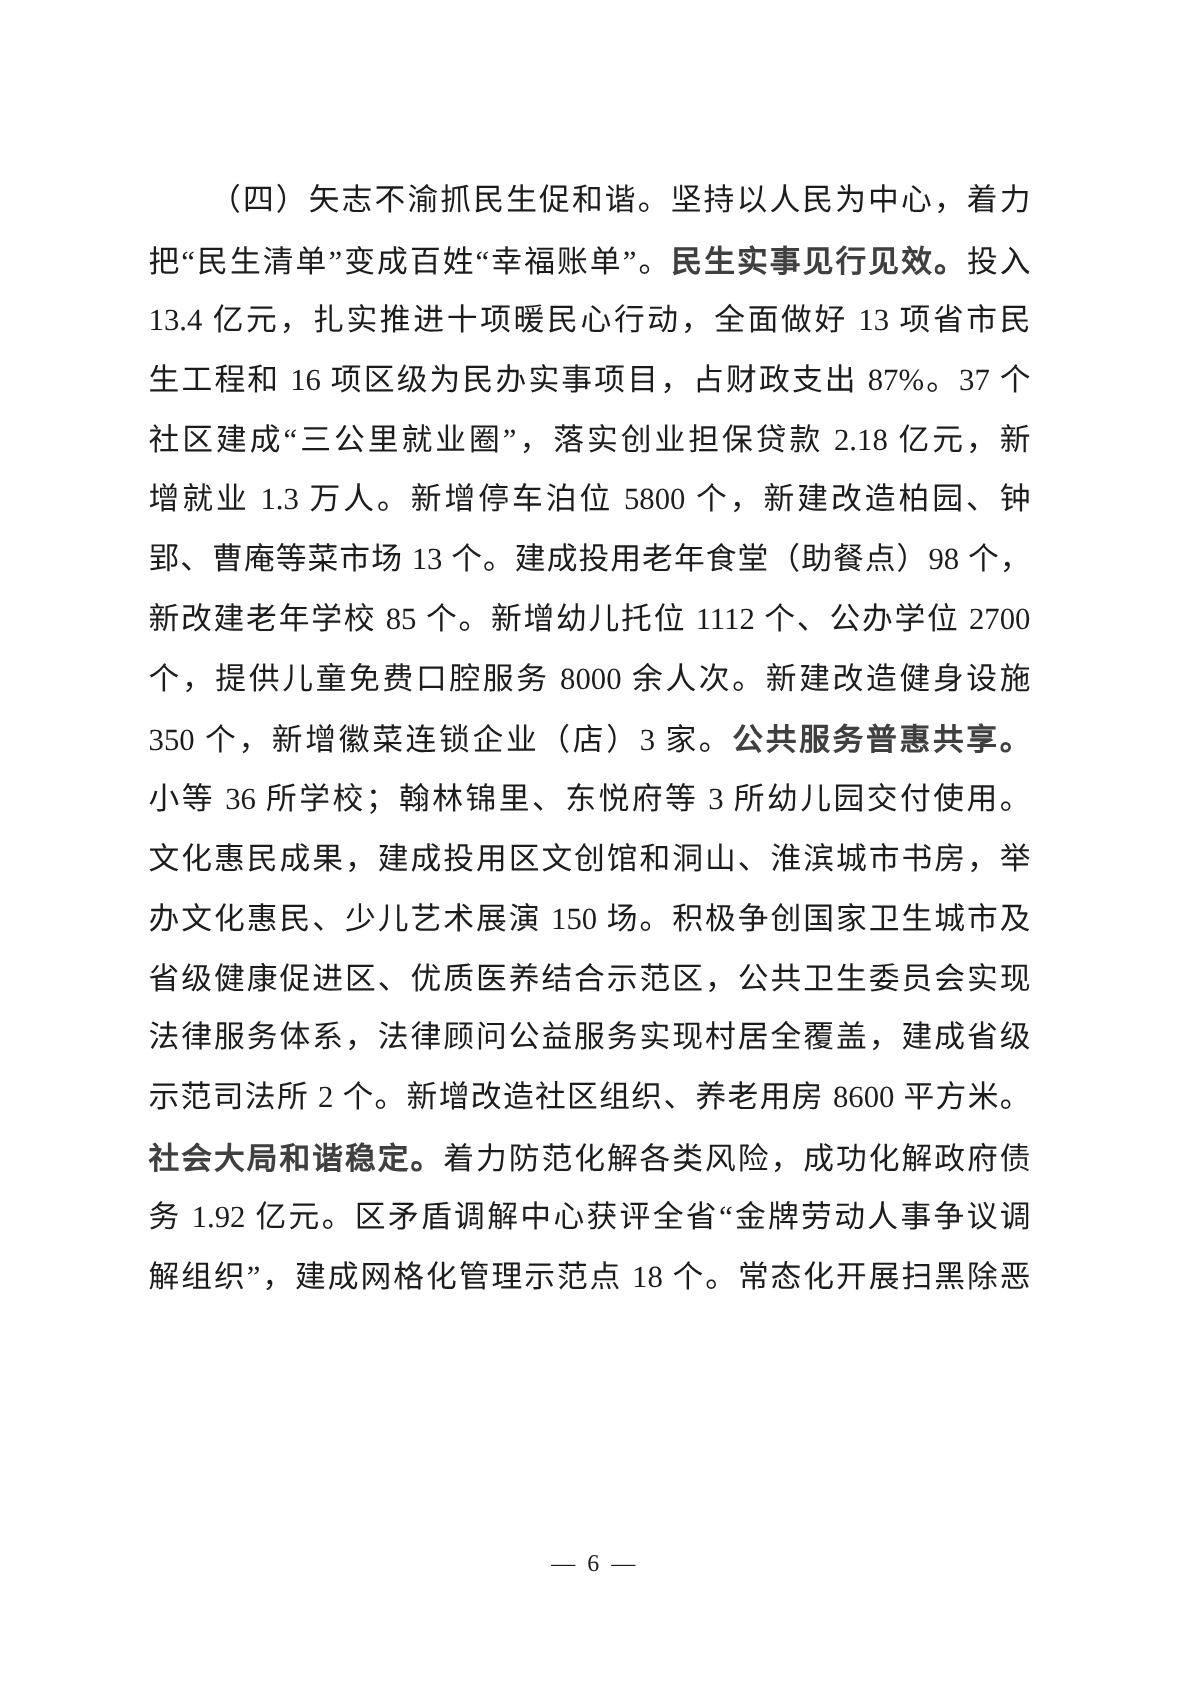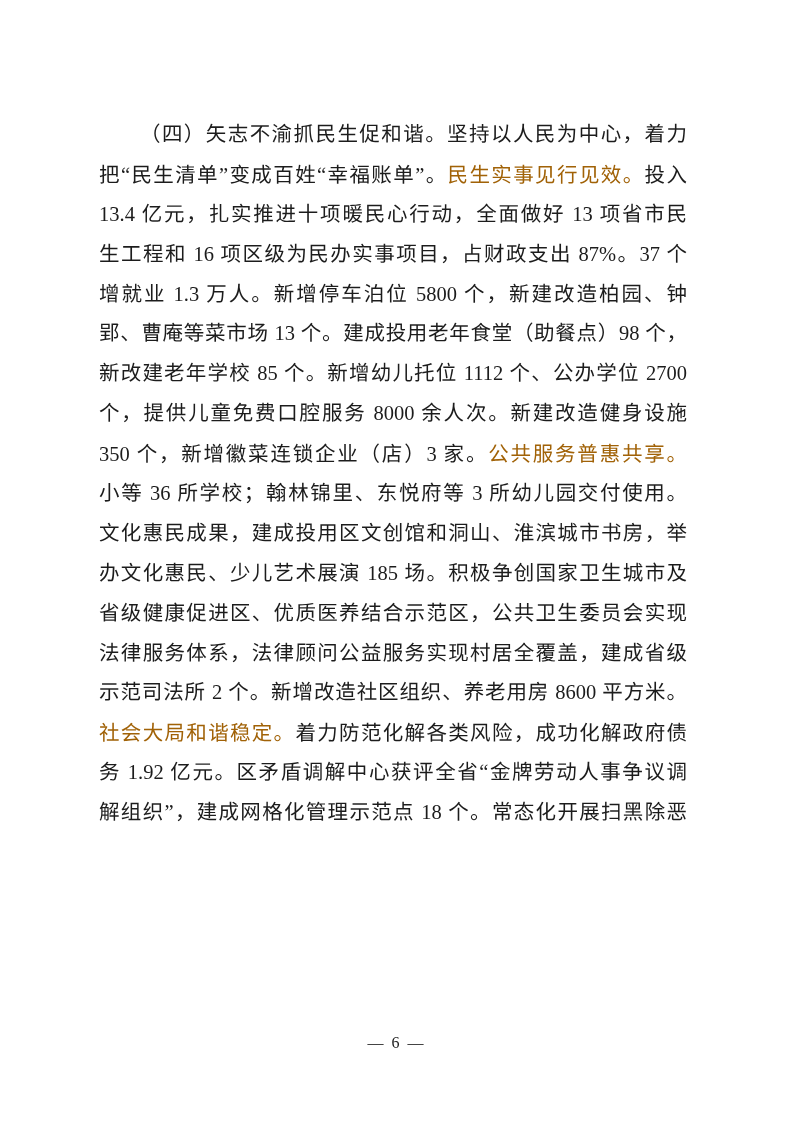--- a/index.html
+++ b/index.html
@@ -31,22 +31,22 @@
     text-align-last: justify;
     word-break: normal;
   }
   .line.indent {
     text-indent: 41px;
   }
   .seg {
     color: #1c1c1c;
   }
   .seg.bold {
-    font-weight: 400;
-    color: #a16207;
+    font-weight: 700;
+    color: #404040;
     font-family: "Liberation Sans", "DejaVu Sans", sans-serif;
   }
   .page-footer {
     position: absolute;
     left: 0;
     top: 1034px;
     width: 793px;
     text-align: center;
     text-align-last: center;
     font-size: 16px;
@@ -56,28 +56,29 @@
 </style>
 </head>
 <body>
 
 <div class="page">
   <div class="text-block">
       <div class="line indent"><span class="seg">（四）矢志不渝抓民生促和谐。坚持以人民为中心，着力</span></div>
       <div class="line"><span class="seg">把“民生清单”变成百姓“幸福账单”。</span><span class="seg bold">民生实事见行见效。</span><span class="seg">投入</span></div>
       <div class="line"><span class="seg">13.4 亿元，扎实推进十项暖民心行动，全面做好 13 项省市民</span></div>
       <div class="line"><span class="seg">生工程和 16 项区级为民办实事项目，占财政支出 87%。37 个</span></div>
+      <div class="line"><span class="seg">社区建成“三公里就业圈”，落实创业担保贷款 2.18 亿元，新</span></div>
       <div class="line"><span class="seg">增就业 1.3 万人。新增停车泊位 5800 个，新建改造柏园、钟</span></div>
       <div class="line"><span class="seg">郢、曹庵等菜市场 13 个。建成投用老年食堂（助餐点）98 个，</span></div>
       <div class="line"><span class="seg">新改建老年学校 85 个。新增幼儿托位 1112 个、公办学位 2700</span></div>
       <div class="line"><span class="seg">个，提供儿童免费口腔服务 8000 余人次。新建改造健身设施</span></div>
       <div class="line"><span class="seg">350 个，新增徽菜连锁企业（店）3 家。</span><span class="seg bold">公共服务普惠共享。</span></div>
       <div class="line"><span class="seg">小等 36 所学校；翰林锦里、东悦府等 3 所幼儿园交付使用。</span></div>
       <div class="line"><span class="seg">文化惠民成果，建成投用区文创馆和洞山、淮滨城市书房，举</span></div>
-      <div class="line"><span class="seg">办文化惠民、少儿艺术展演 185 场。积极争创国家卫生城市及</span></div>
+      <div class="line"><span class="seg">办文化惠民、少儿艺术展演 150 场。积极争创国家卫生城市及</span></div>
       <div class="line"><span class="seg">省级健康促进区、优质医养结合示范区，公共卫生委员会实现</span></div>
       <div class="line"><span class="seg">法律服务体系，法律顾问公益服务实现村居全覆盖，建成省级</span></div>
       <div class="line"><span class="seg">示范司法所 2 个。新增改造社区组织、养老用房 8600 平方米。</span></div>
       <div class="line"><span class="seg bold">社会大局和谐稳定。</span><span class="seg">着力防范化解各类风险，成功化解政府债</span></div>
       <div class="line"><span class="seg">务 1.92 亿元。区矛盾调解中心获评全省“金牌劳动人事争议调</span></div>
       <div class="line"><span class="seg">解组织”，建成网格化管理示范点 18 个。常态化开展扫黑除恶</span></div>
     </div>
   <div class="page-footer">
     <span>— 6 —</span>
   </div>

